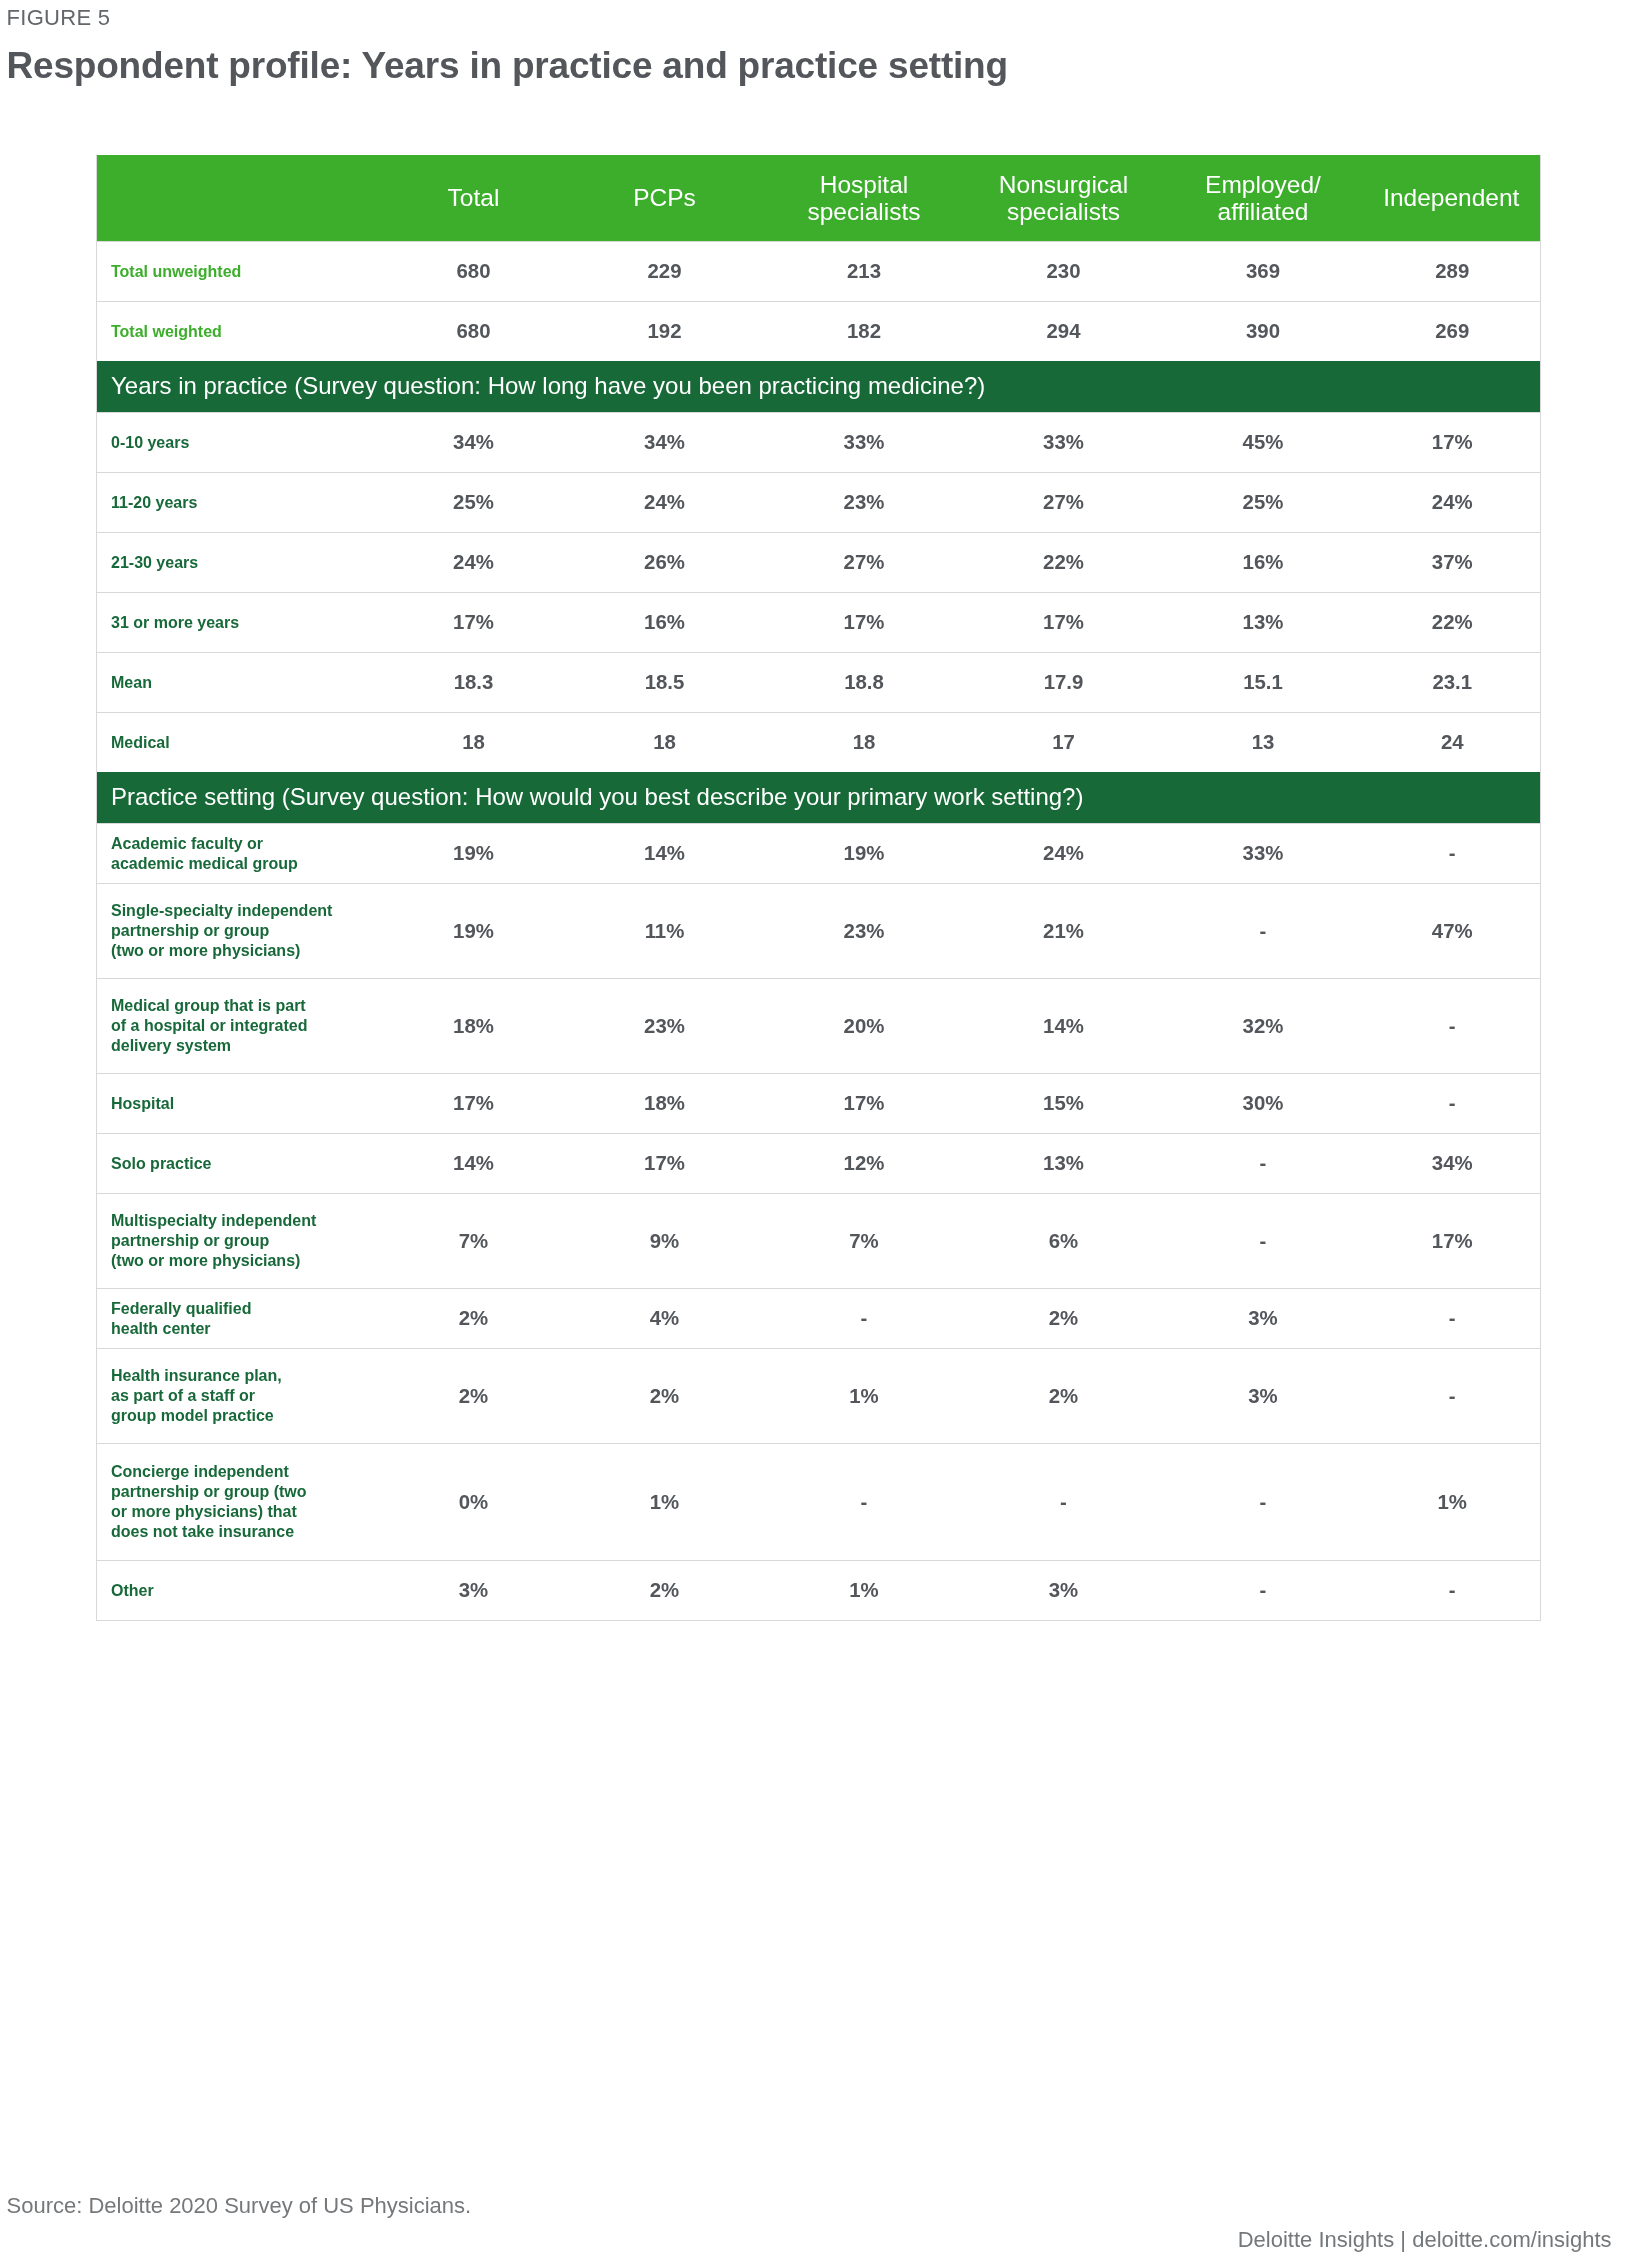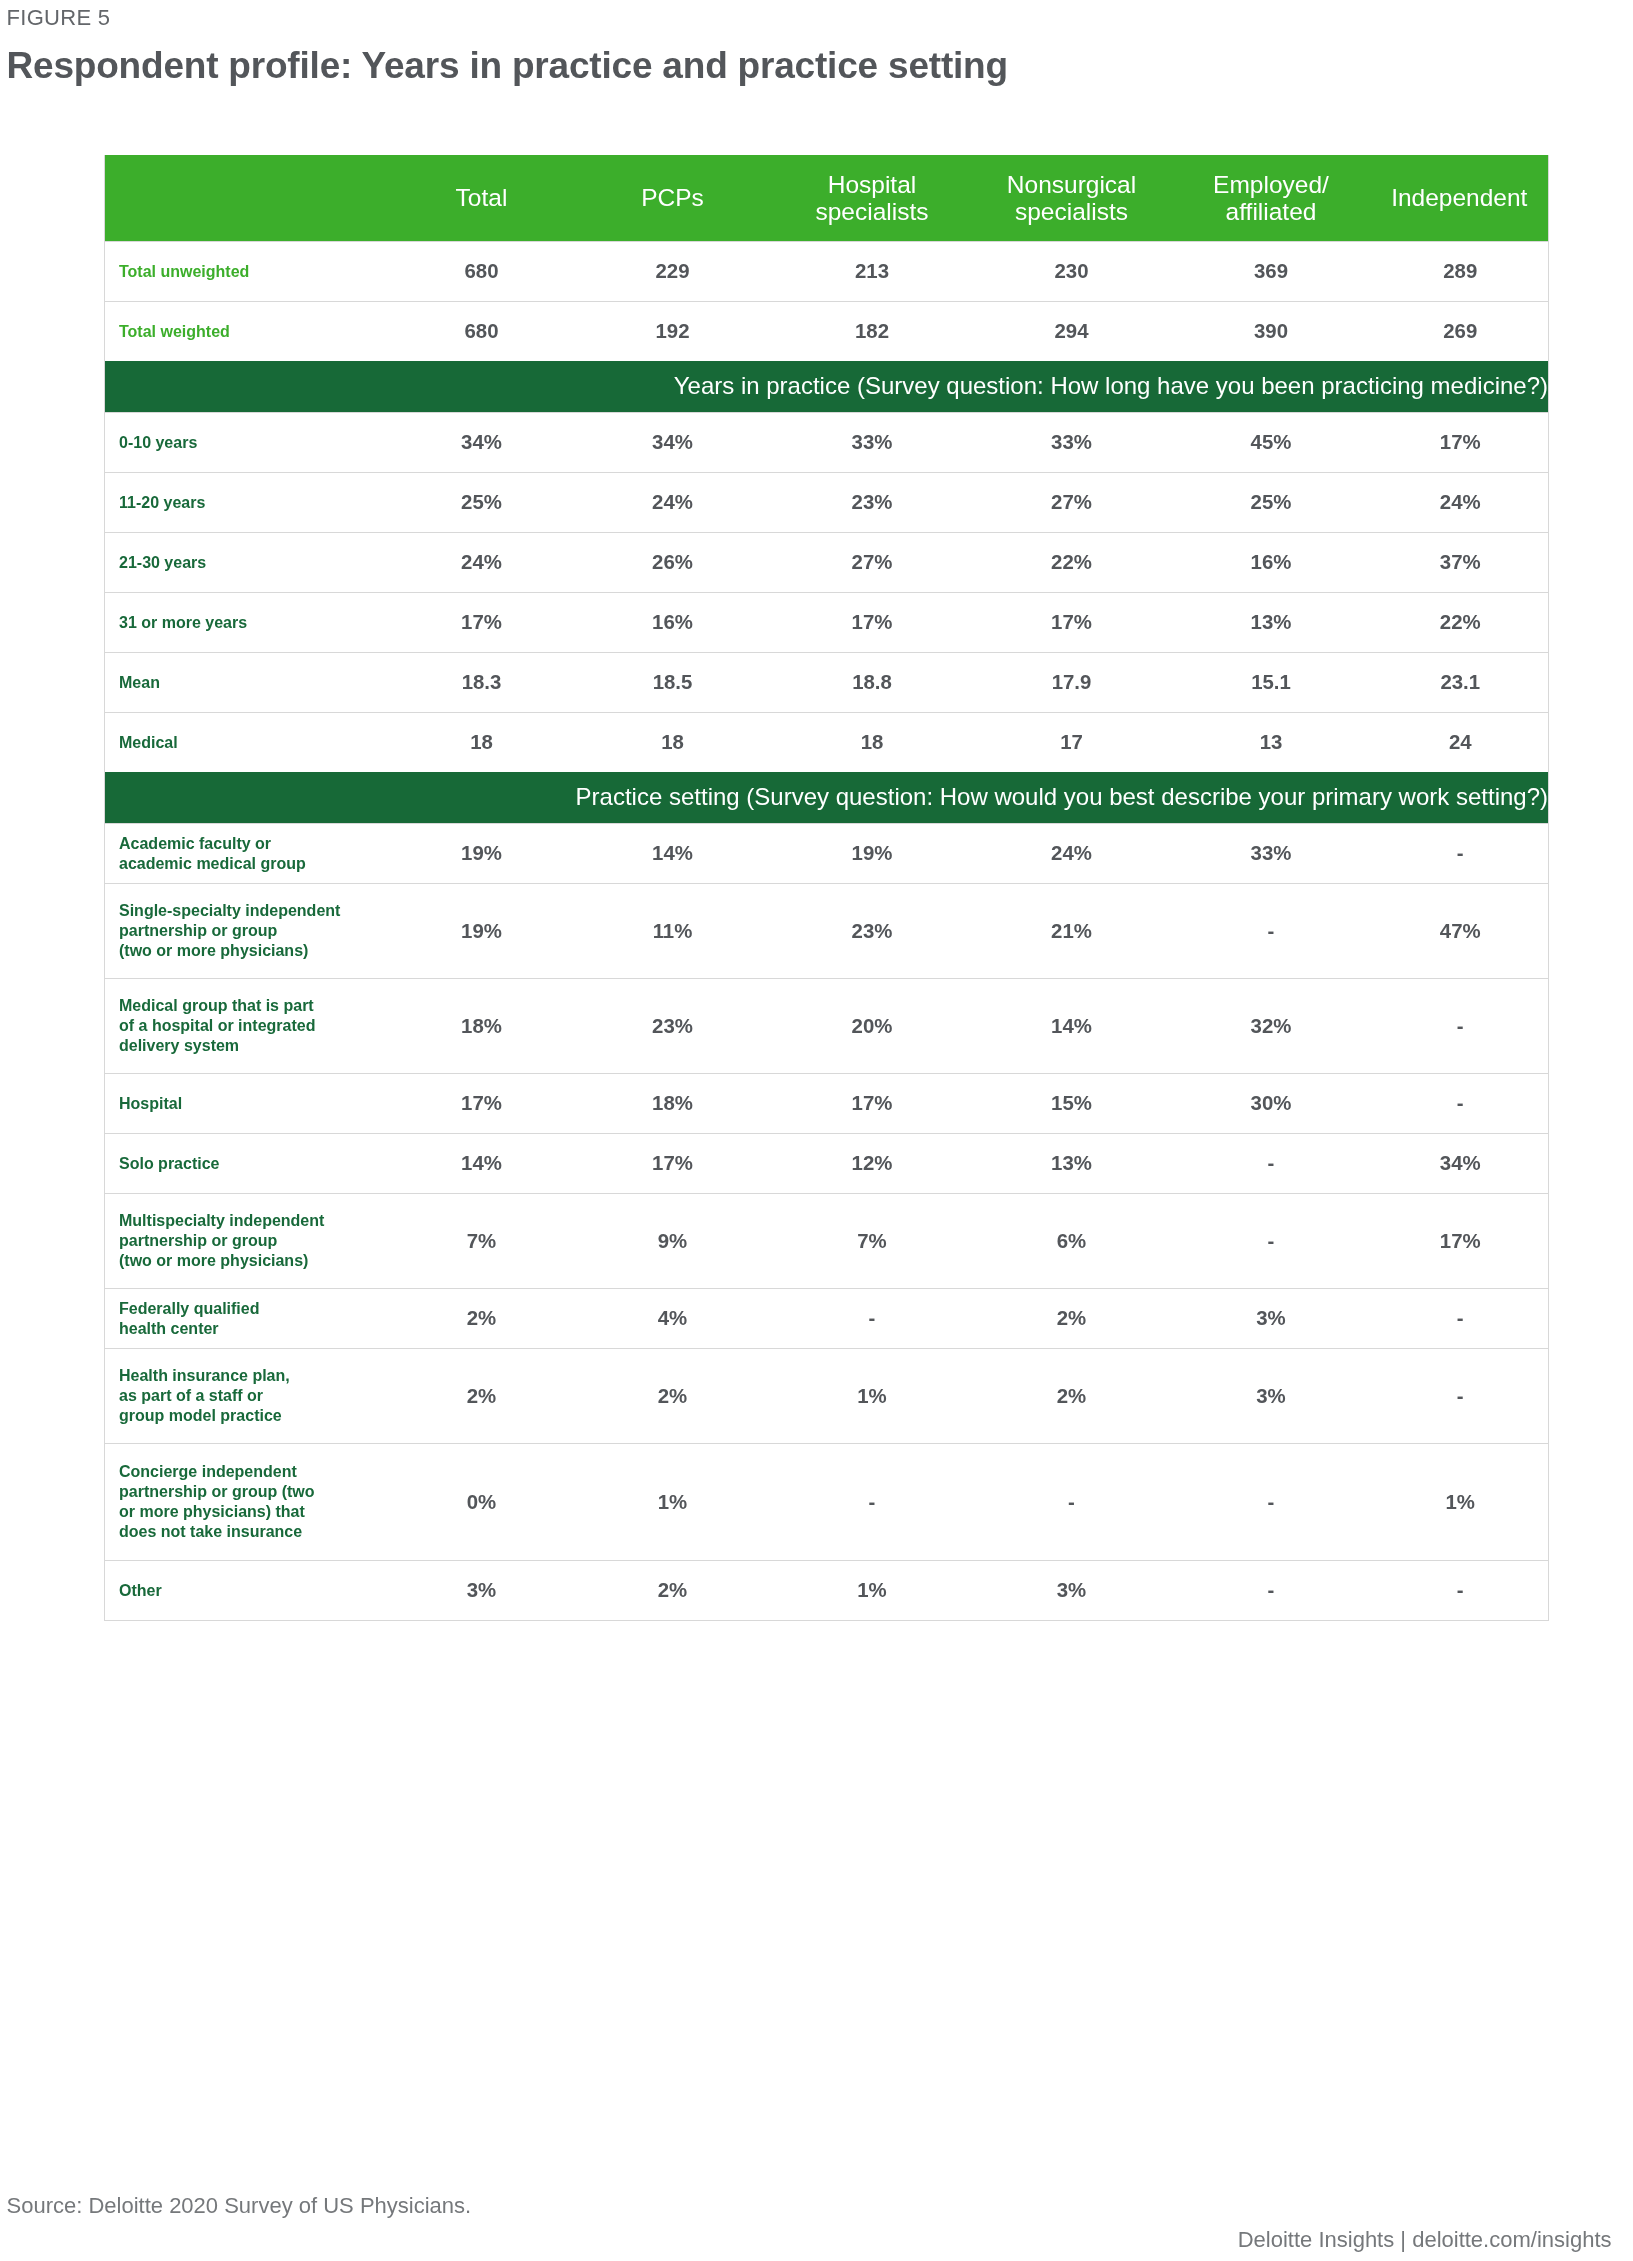--- a/index.html
+++ b/index.html
@@ -43,21 +43,20 @@
     color: #53565a;
     letter-spacing: -0.2px;
   }
 
   
   .table-wrap {
     position: absolute;
     left: 96px;
     top: 155px;
     width: 1444px;
-    margin-left: 8px;
   }
   table.profile {
     border-collapse: collapse;
     table-layout: fixed;
     width: 1444px;
     border-left: 0.8px solid #d8d8d8;
     border-right: 0.8px solid #d8d8d8;
     border-bottom: 0.8px solid #d8d8d8;
   }
   col.c-label  { width: 284px; }
@@ -105,21 +104,21 @@
     line-height: 1.25;
   }
   td.lbl.bright { color: #3cae2b; }
   td.lbl.dark   { color: #18693a; }
 
   tr.section td {
     background: #176937;
     color: #ffffff;
     font-size: 24px;
     font-weight: 400;
-    text-align: right;
+    text-align: left;
     padding-left: 14px;
     height: 51px;
     border-top: none;
     line-height: 1.1;
   }
 
   
   .source {
     position: absolute;
     left: 6.5px;

